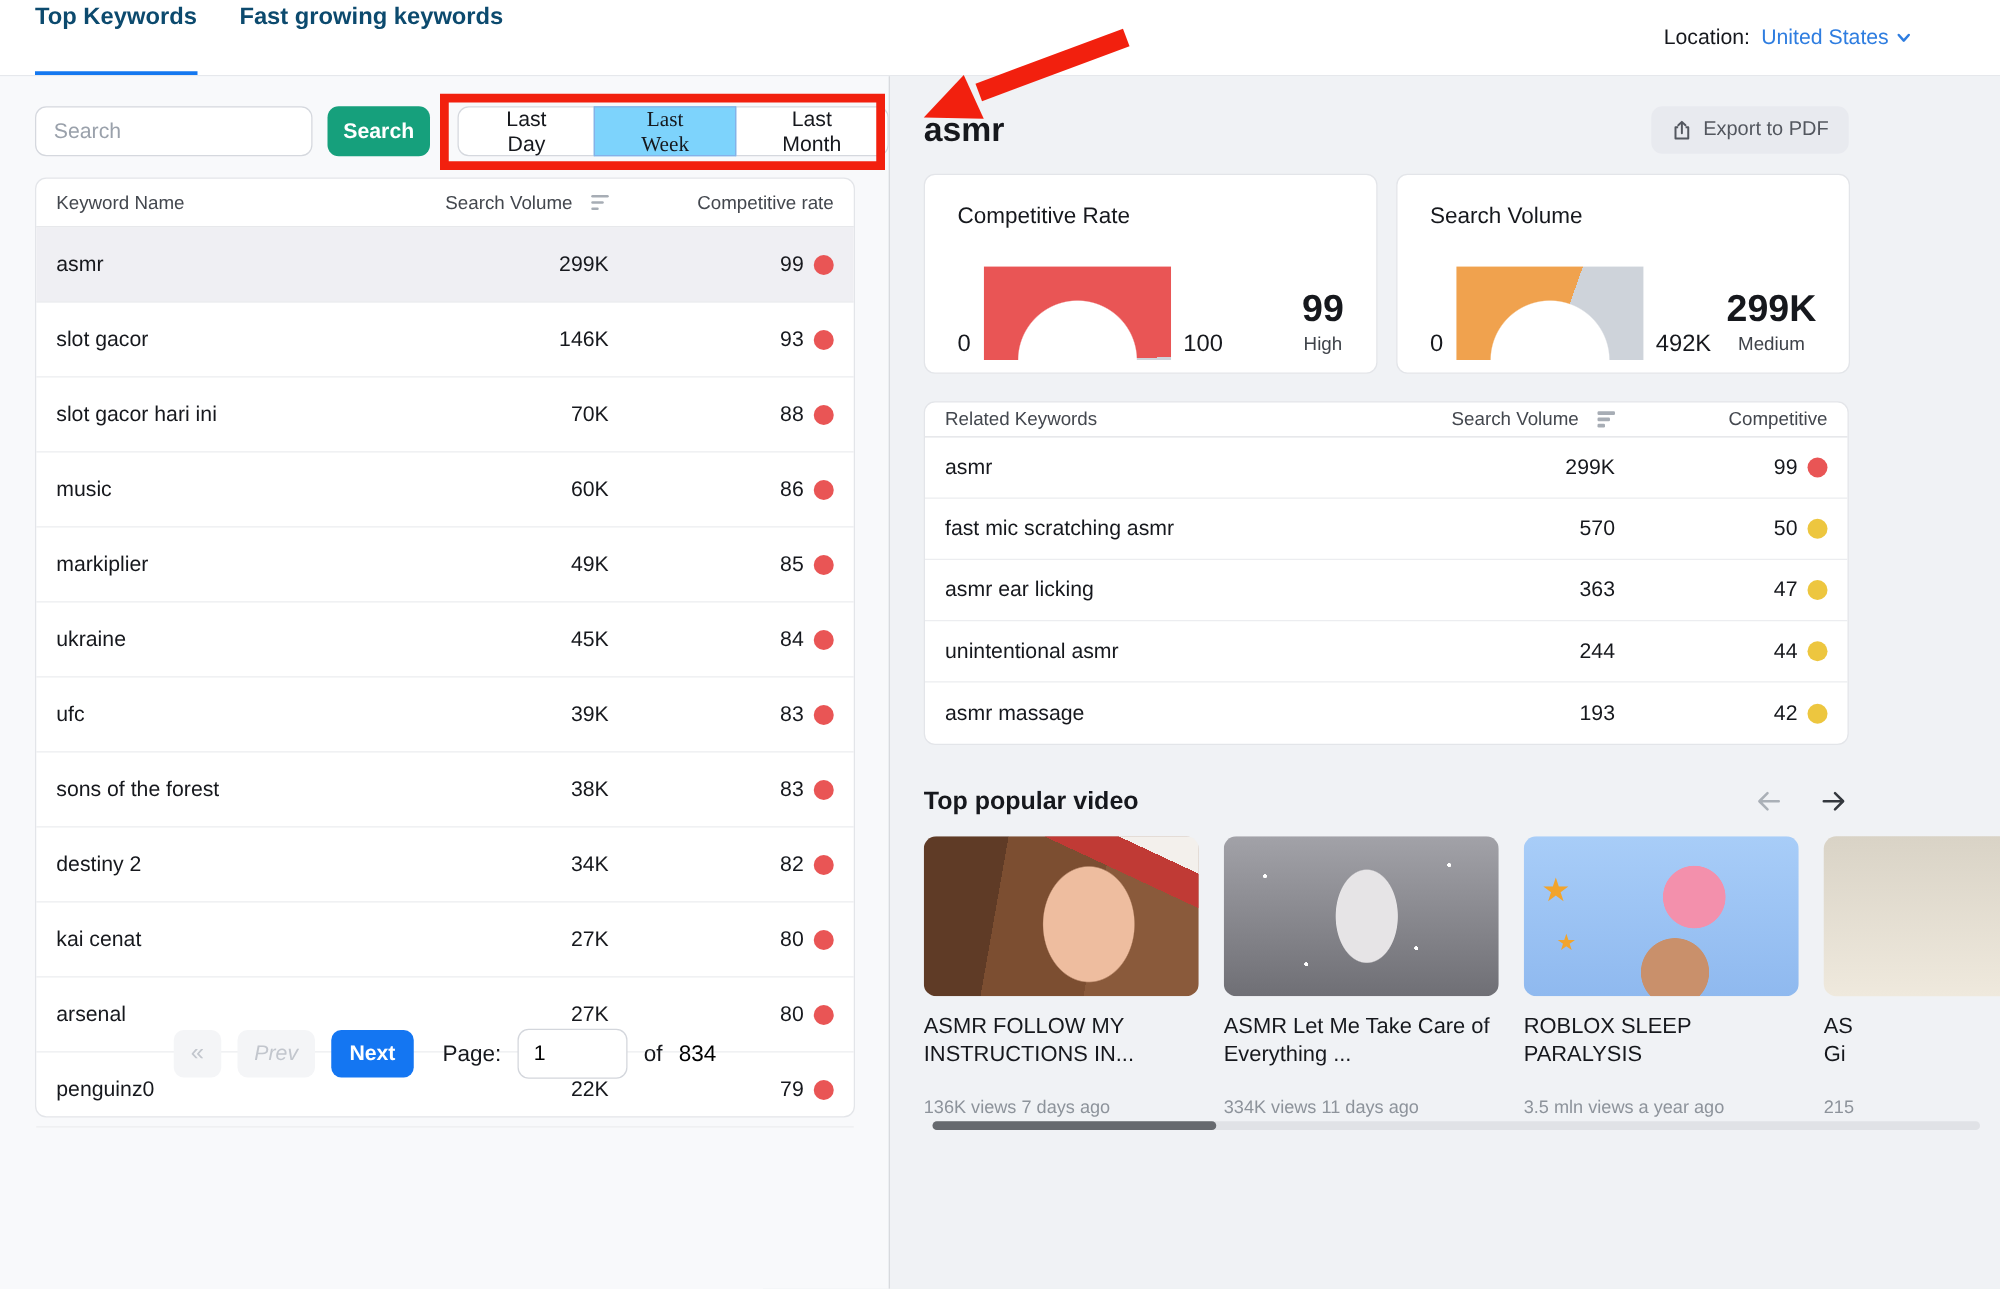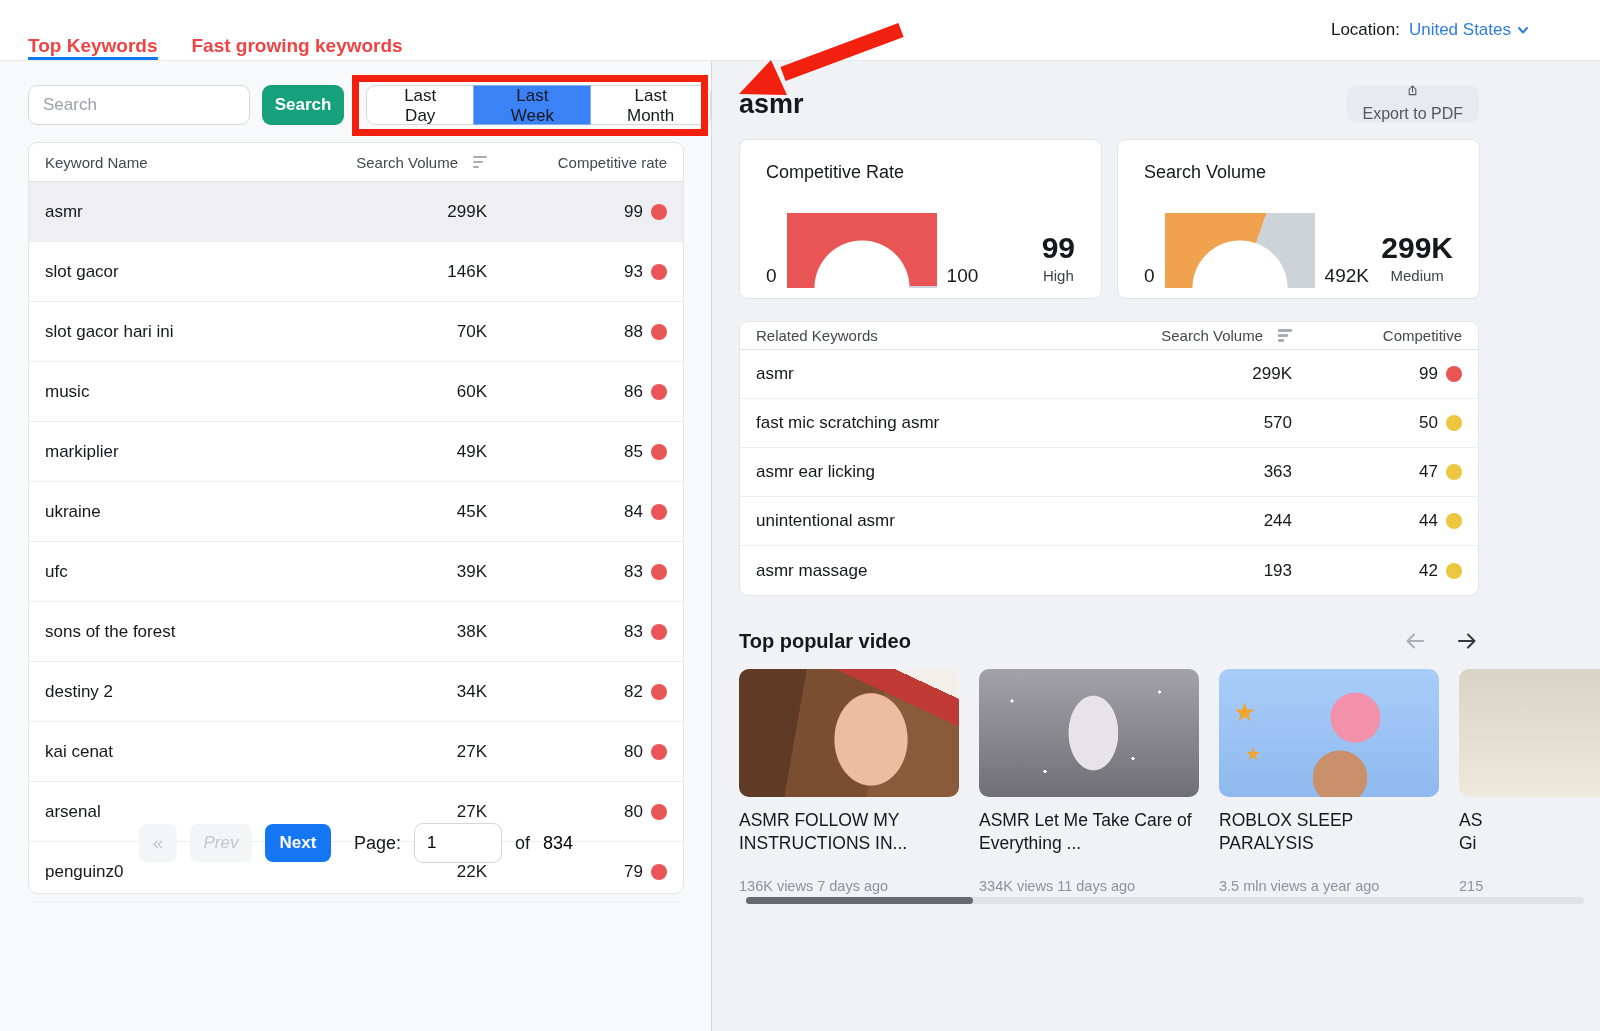--- a/index.html
+++ b/index.html
@@ -11,22 +11,22 @@
     overflow:hidden;
     color:#16181d;
   }
   
   .topnav {
     position:absolute; left:0; top:0; width:1600px; height:61px;
     background:#fff; border-bottom:1px solid #e6e8ec;
     display:flex; align-items:stretch;
   }
   .tabs { display:flex; gap:34px; margin-left:28px; }
-  .tab { display:flex; align-items:flex-end; font-size:19px; font-weight:700;
-         color:#ef4444; cursor:pointer; border-bottom:3px solid transparent; padding-top:3px;}
+  .tab { display:flex; align-items:flex-start; font-size:19px; font-weight:700;
+         color:#0c4a6e; cursor:pointer; border-bottom:3px solid transparent; padding-top:3px;}
   .tab.active { border-bottom-color:#1478f0; }
   .locbox { margin-left:auto; margin-right:70px; display:flex; align-items:center; gap:9px; font-size:17px;}
   .locbox .loc-label{ color:#16181d; }
   .locbox .loc-value{ color:#2e7de0; cursor:pointer; display:flex; align-items:center; gap:5px;}
   
   .left-pane {
     position:absolute; left:0; top:61px; width:711px; height:970px;
     background:#f8f9fb;
   }
   .right-pane {
@@ -48,21 +48,21 @@
     font-family:"Liberation Sans", sans-serif;
   }
   .segmented { position:absolute; left:366px; top:24px; display:flex; height:40px; }
   .seg-btn {
     background:#fff; border:1px solid #d5d8de; font-size:17px; color:#16181d;
     padding:0 29px; cursor:pointer; margin-left:-1px; position:relative;
     font-family:"Liberation Sans", sans-serif;
   }
   .seg-btn:first-child{ border-radius:9px 0 0 9px; margin-left:0; }
   .seg-btn:last-child{ border-radius:0 9px 9px 0; }
-  .seg-btn.selected{ background:#3b82f6; border-color:#85b1e8; z-index:2; }
+  .seg-btn.selected{ background:#7dd3fc; border-color:#85b1e8; z-index:2;font-family:Liberation Serif, serif; }
   
   .kw-card {
     position:absolute; left:28px; top:81px; width:656px; height:752px;
     background:#fff; border:1px solid #e3e5e9; border-radius:9px;
   }
   .kw-grid-h, .kw-grid-r {
     display:grid; grid-template-columns:1fr 160px 180px; align-items:center;
     padding:0 16px;
   }
   .kw-grid-h { height:39px; border-bottom:1px solid #dfe1e5; font-size:15px; color:#43474e; }
@@ -89,21 +89,21 @@
   .pg-input { width:88px; height:40px; border:1px solid #d3d6dc; border-radius:9px;
     font-size:17px; padding:0 12px; font-family:"Liberation Sans", sans-serif; outline:none;}
   .pg-of { font-size:18px; }
   .pg-total { font-size:18px; color:#000000; cursor:pointer; }
   
   .detail-header { position:absolute; left:27px; top:24px; width:740px;
     display:flex; align-items:center; justify-content:space-between; }
   .detail-title { font-size:27px; font-weight:700; }
   .export-btn { background:#e8eaef; border:none; border-radius:9px; height:38px; padding:0 16px;
     font-size:16px; color:#53575f; display:flex; align-items:center; gap:9px; cursor:pointer;
-    font-family:"Liberation Sans", sans-serif;flex-direction:column;}
+    font-family:"Liberation Sans", sans-serif;}
   
   .gauges { position:absolute; left:27px; top:78px; display:flex; gap:15px; }
   .gauge-card { width:363px; height:160px; background:#fff; border:1px solid #e3e5e9;
     border-radius:9px; padding:22px 26px; }
   .gauge-title { font-size:18px; color:#16181d; }
   .gauge-row { display:flex; align-items:flex-end; margin-top:30px; gap:10px; }
   .gauge { width:150px; height:75px;
     -webkit-mask:radial-gradient(circle 75px at 50% 100%, transparent 0 47px, #000 48px);
     mask:radial-gradient(circle 75px at 50% 100%, transparent 0 47px, #000 48px); }
   .gauge-min,.gauge-max { font-size:19px; color:#16181d; padding-bottom:1px; }

